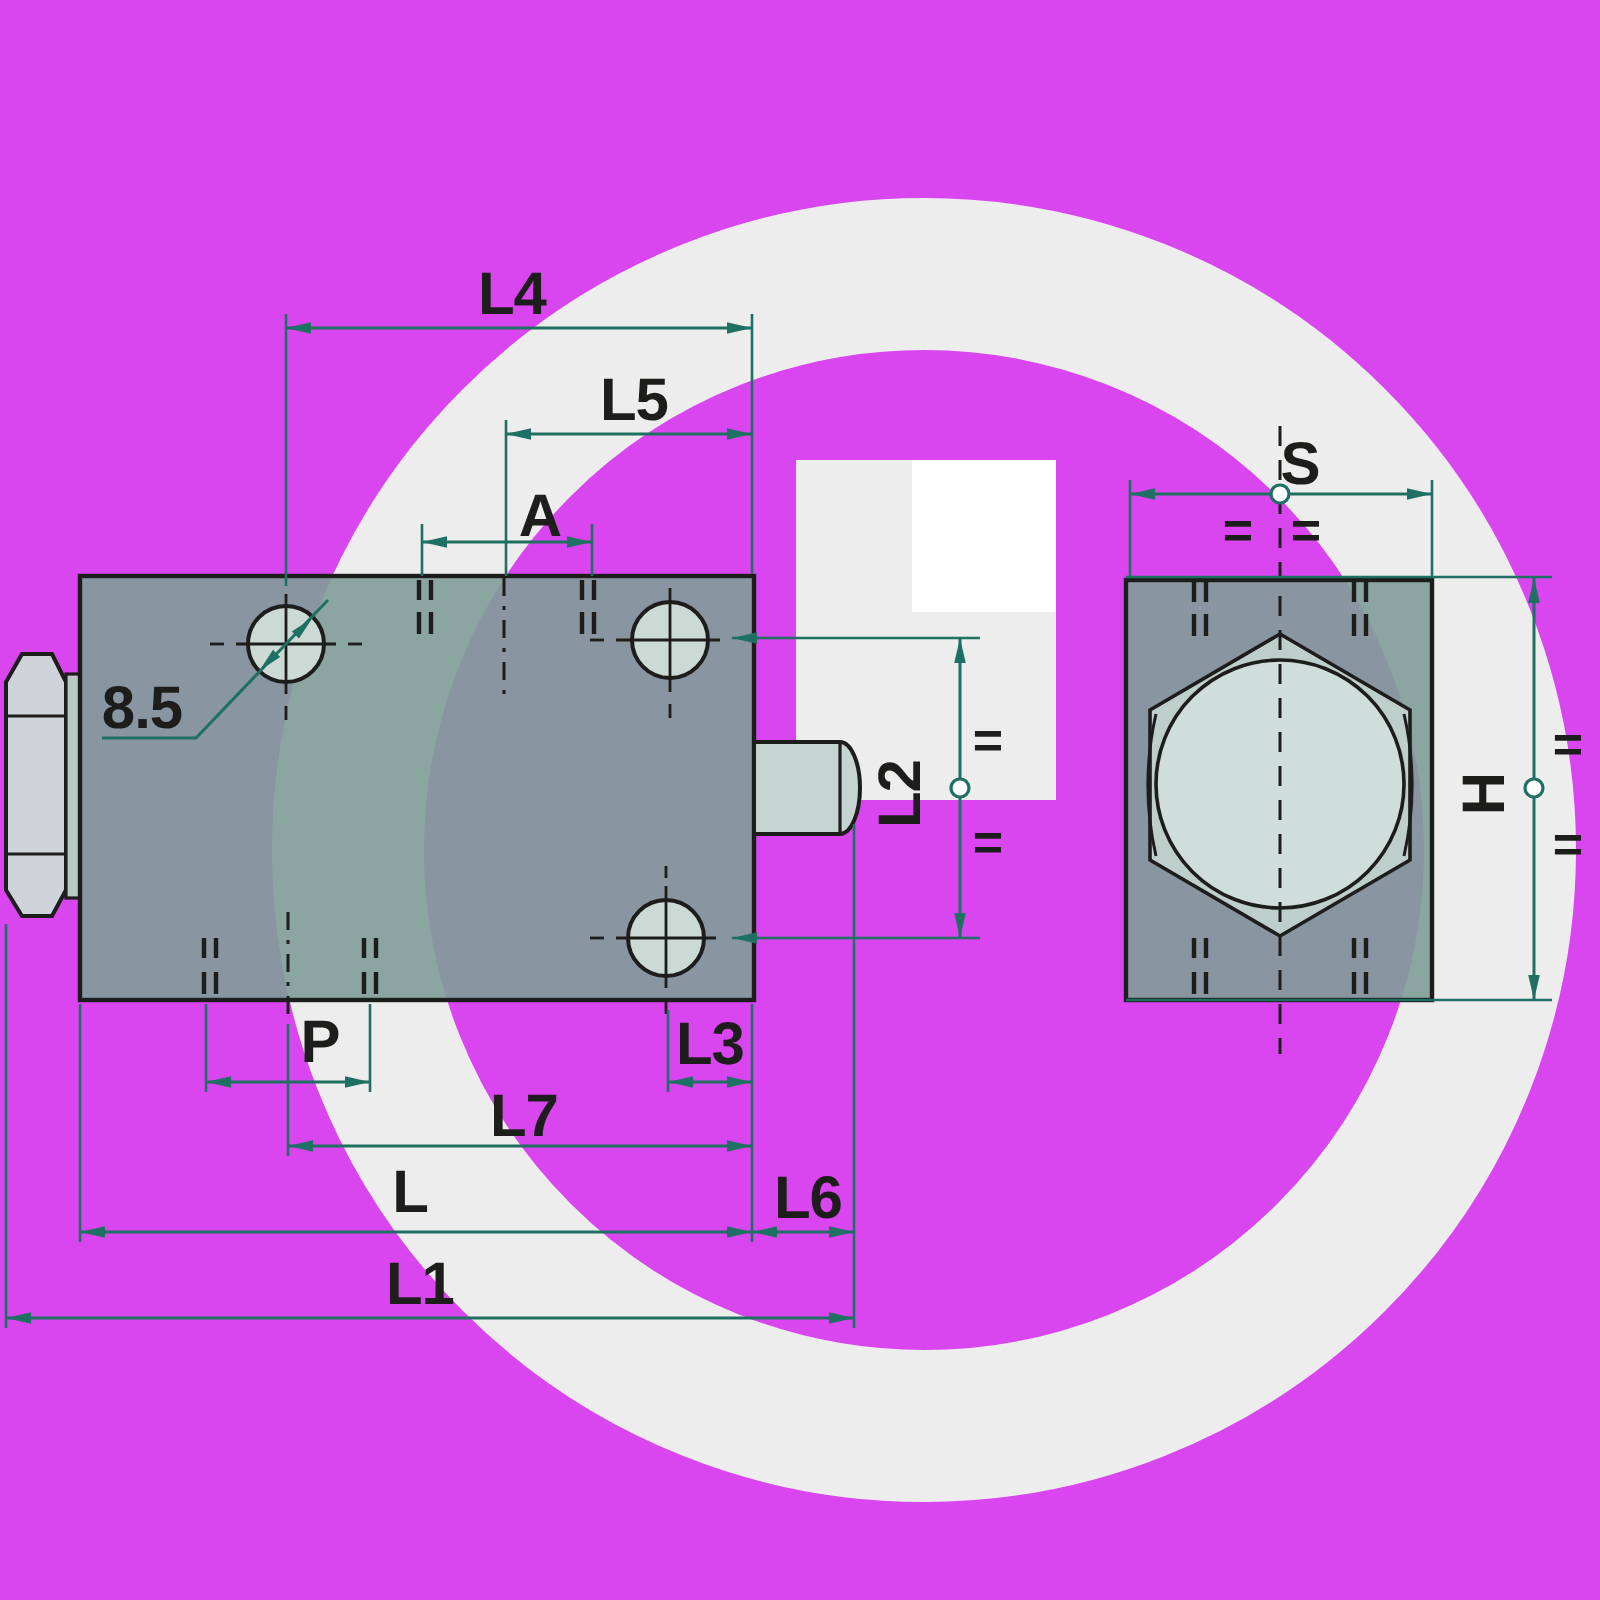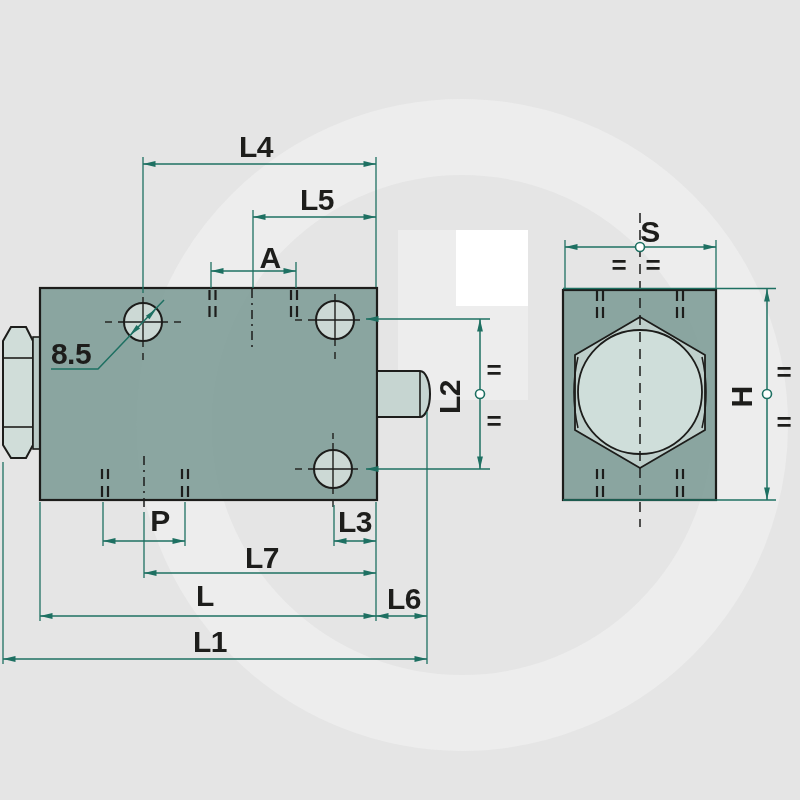--- a/index.html
+++ b/index.html
@@ -1,16 +1,16 @@
 <!DOCTYPE html>
 <html><head>
 <meta charset="utf-8">
 <style>
   html,body{margin:0;padding:0;background:#ffffff;}
-  .stage{position:relative;width:800px;height:800px;background:#e5e5e5;overflow:hidden;
+  .stage{position:relative;width:800px;height:800px;background:#d946ef;overflow:hidden;
          font-family:"Liberation Sans",sans-serif;}
   svg{display:block}
   text{font-family:"Liberation Sans",sans-serif;font-weight:bold;fill:#1d1d1b;letter-spacing:-0.5px;}
   .dim-label{font-size:30px;}
   .eq-label{font-size:26px;letter-spacing:0;}
 </style>
 </head>
 <body>
 
 <div class="stage">

